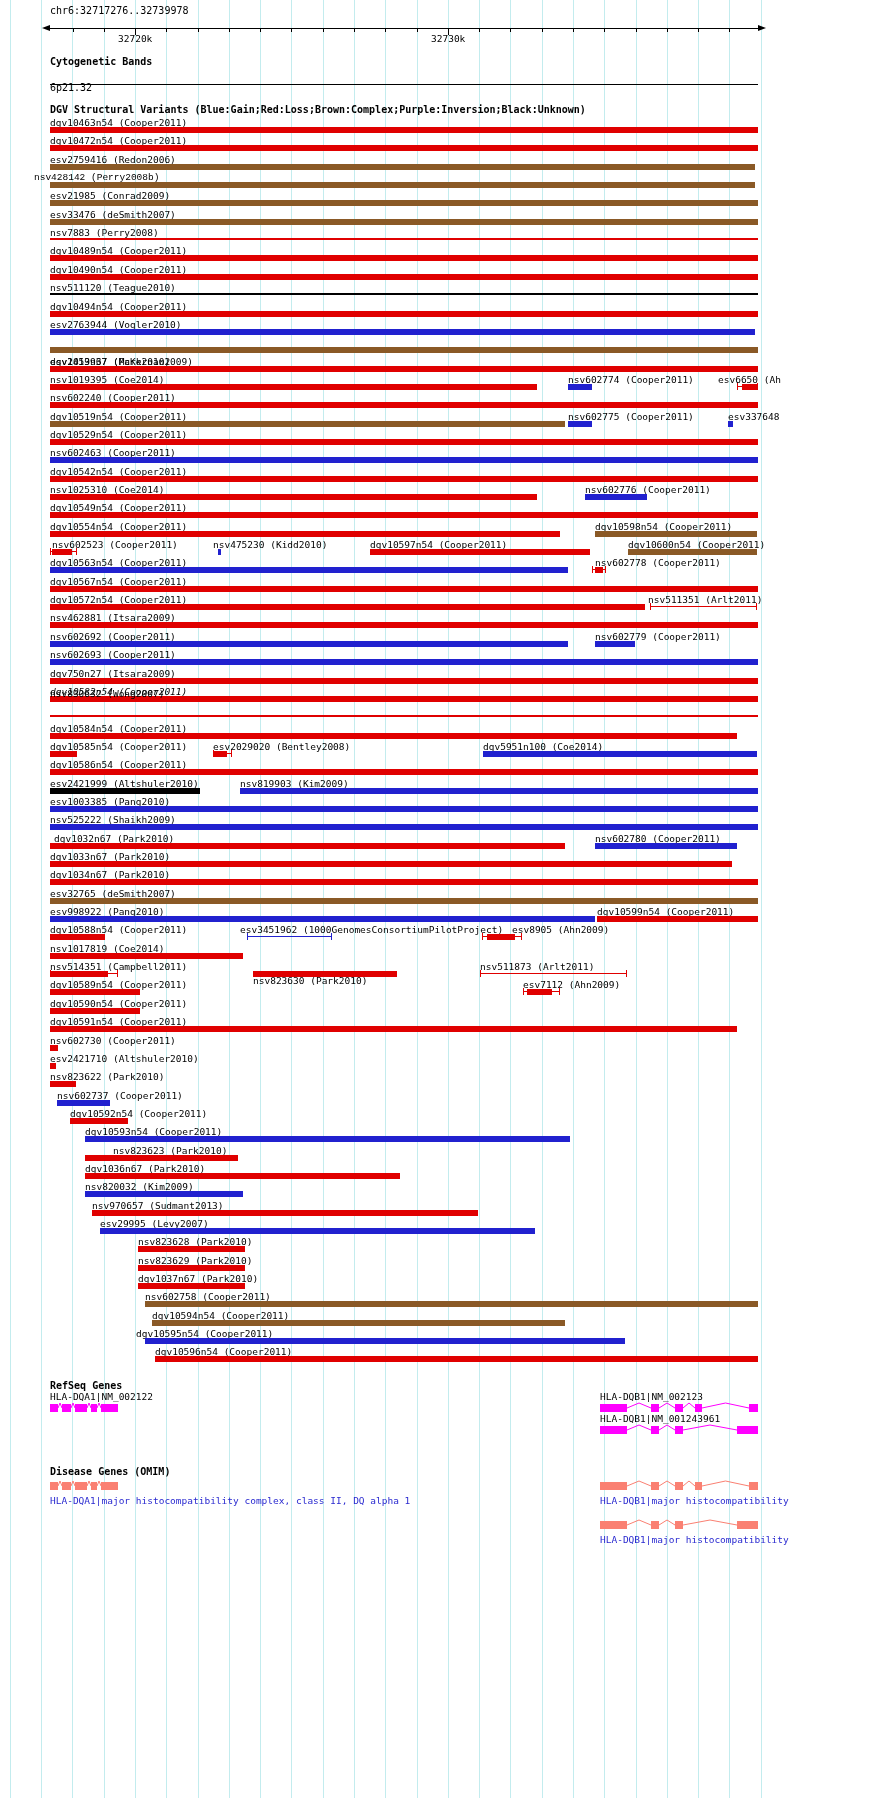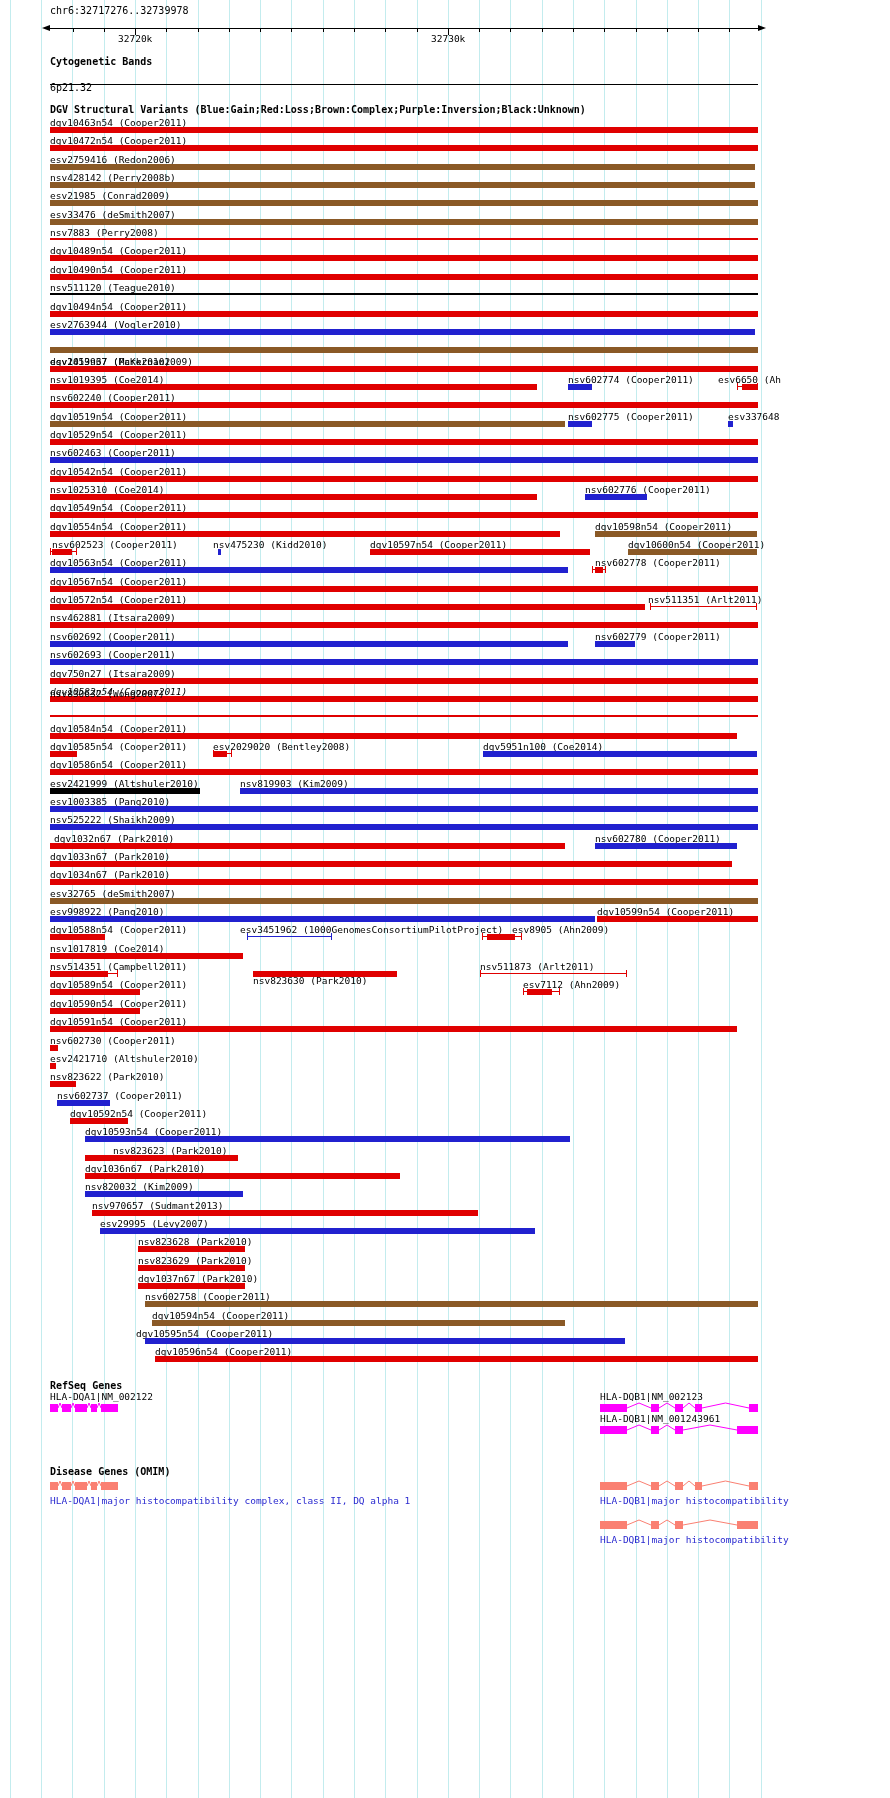--- a/index.html
+++ b/index.html
@@ -82,21 +82,21 @@
   <div class="abs" style="left:50px;top:84px;width:708px;height:1px;background:#000"></div>
 
   <div class="ttl" style="left:50px;top:104px">DGV Structural Variants (Blue:Gain;Red:Loss;Brown:Complex;Purple:Inversion;Black:Unknown)</div>
   <div id="dgv-rows">
       <div class="t" style="left: 50px; top: 118px;">dgv10463n54 (Cooper2011)</div>
       <div class="abs" style="left: 50px; top: 127px; width: 708px; height: 6px; background: rgb(224, 0, 0);"></div>
       <div class="t" style="left: 50px; top: 136.35px;">dgv10472n54 (Cooper2011)</div>
       <div class="abs" style="left: 50px; top: 145.35px; width: 708px; height: 6px; background: rgb(224, 0, 0);"></div>
       <div class="t" style="left: 50px; top: 154.7px;">esv2759416 (Redon2006)</div>
       <div class="abs" style="left: 50px; top: 163.7px; width: 705px; height: 6px; background: rgb(138, 89, 38);"></div>
-      <div class="t" style="left: 50px; top: 173.05px;">nsv428142 (Perry2008b)</div>
+      <div class="t" style="left: 34px; top: 173.05px; font-family: Liberation Mono, monospace;">nsv428142 (Perry2008b)</div>
       <div class="abs" style="left: 50px; top: 182.05px; width: 705px; height: 6px; background: rgb(138, 89, 38);"></div>
       <div class="t" style="left: 50px; top: 191.4px;">esv21985 (Conrad2009)</div>
       <div class="abs" style="left: 50px; top: 200.4px; width: 708px; height: 6px; background: rgb(138, 89, 38);"></div>
       <div class="t" style="left: 50px; top: 209.75px;">esv33476 (deSmith2007)</div>
       <div class="abs" style="left: 50px; top: 218.75px; width: 708px; height: 6px; background: rgb(138, 89, 38);"></div>
       <div class="t" style="left: 50px; top: 228.1px;">nsv7883 (Perry2008)</div>
       <div class="abs" style="left: 50px; top: 238.1px; width: 708px; height: 2px; background: rgb(224, 0, 0);"></div>
       <div class="t" style="left: 50px; top: 246.45px;">dgv10489n54 (Cooper2011)</div>
       <div class="abs" style="left: 50px; top: 255.45px; width: 708px; height: 6px; background: rgb(224, 0, 0);"></div>
       <div class="t" style="left: 50px; top: 264.8px;">dgv10490n54 (Cooper2011)</div>

